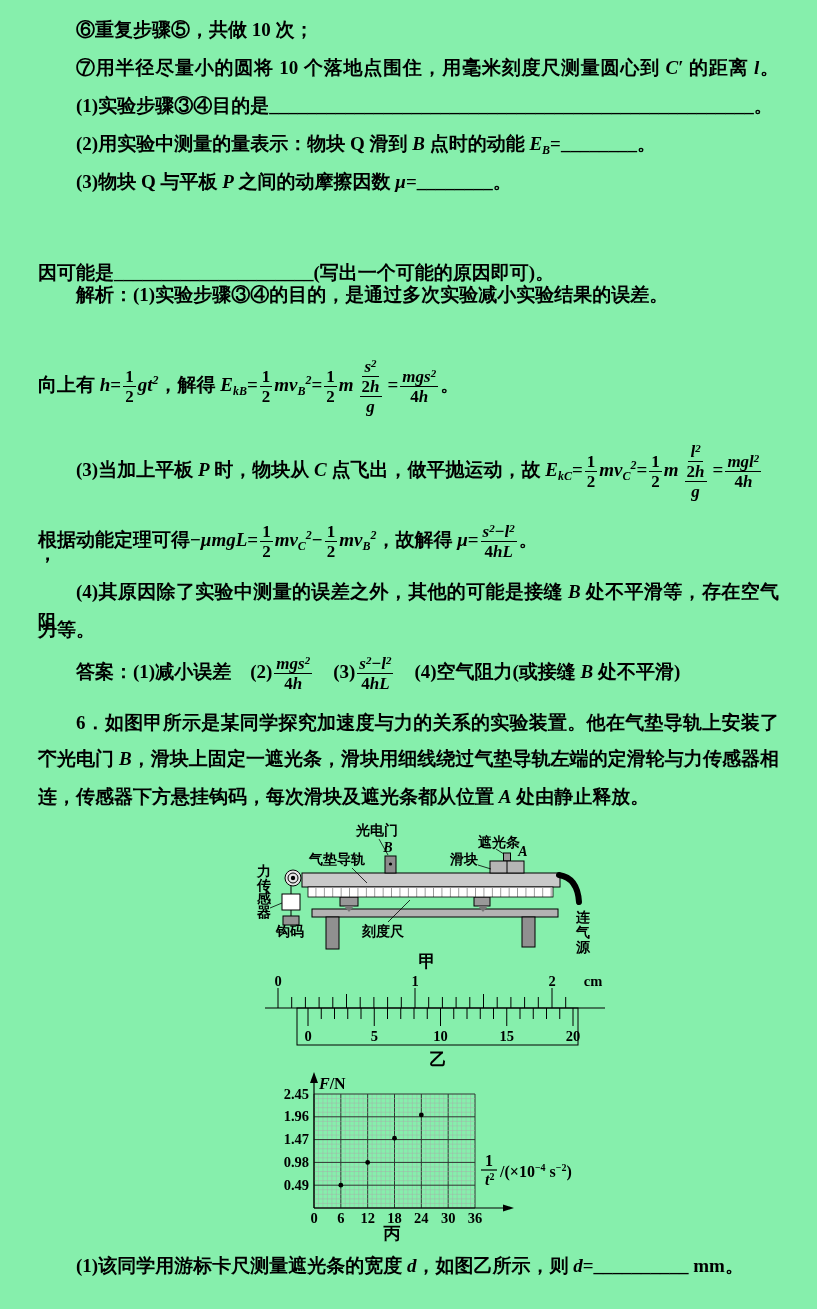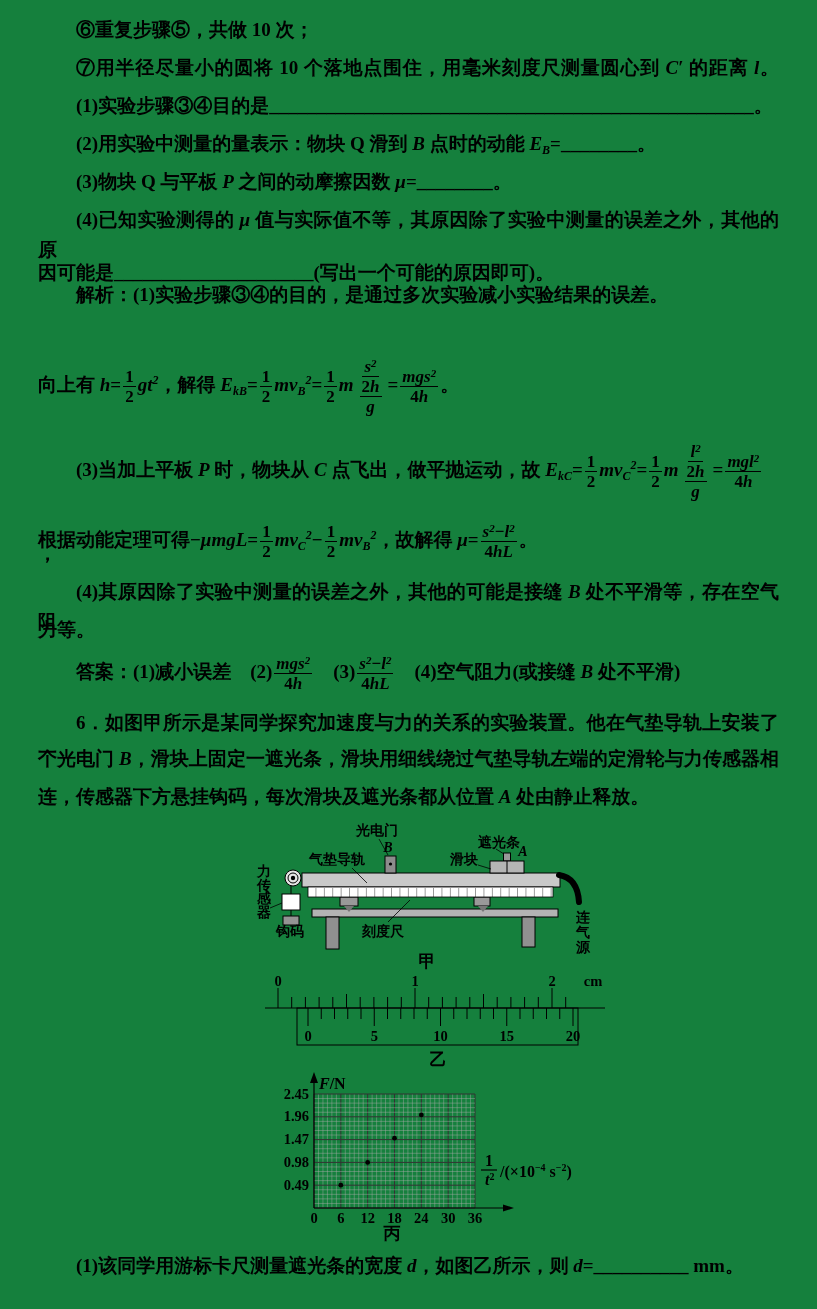--- a/index.html
+++ b/index.html
@@ -1,16 +1,16 @@
 <!DOCTYPE html>
 <html><head>
 <meta charset="utf-8">
 <style>
   html,body{margin:0;padding:0;background:#e8e8e8}
-  #page{position:relative;width:817px;height:1309px;background:#15803d;color:#000;
+  #page{position:relative;width:817px;height:1309px;background:#86efac;color:#000;
         font-family:"Liberation Serif","DejaVu Serif",serif;font-weight:600;overflow:hidden}
   .ln{position:absolute;left:38px;right:38px;font-size:19px;line-height:30px}
   .ind{text-indent:38px}
   .jt{text-align:justify;text-align-last:justify}
   i.v{font-family:"Liberation Serif","DejaVu Serif",serif;font-style:italic;font-weight:600}
   sub,sup{font-family:"Liberation Serif","DejaVu Serif",serif;font-style:italic;font-weight:600;line-height:0;font-size:12px}
   sub{vertical-align:-4px}
   sup{vertical-align:7px}
   .hd{font-weight:700}
   .bl{letter-spacing:0}
@@ -29,21 +29,20 @@
 </head>
 <body>
 
 <div id="page">
 
   <div class="ln ind" style="top:15px">⑥重复步骤⑤，共做 10 次；</div>
   <div class="ln ind jt" style="top:53px">⑦用半径尽量小的圆将 10 个落地点围住，用毫米刻度尺测量圆心到 <i class="v">C</i>′ 的距离 <i class="v">l</i>。</div>
   <div class="ln ind" style="top:91px">(1)实验步骤③④目的是<span class="bl">___________________________________________________</span>。</div>
   <div class="ln ind" style="top:129px">(2)用实验中测量的量表示：物块 Q 滑到 <i class="v">B</i> 点时的动能 <i class="v">E</i><sub>B</sub>=<span class="bl">________</span>。</div>
   <div class="ln ind" style="top:167px">(3)物块 Q 与平板 <i class="v">P</i> 之间的动摩擦因数 <i class="v">μ</i>=<span class="bl">________</span>。</div>
-  <div class="ln ind jt" style="top:205px">(4)已知实验测得的 <i class="v">μ</i> 值与实际值不等，其原因除了实验中测量的误差之外，其他的原</div>
   <div class="ln" style="top:258px">因可能是<span class="bl">_____________________</span>(写出一个可能的原因即可)。</div>
   <div class="ln ind" style="top:280px"><span class="hd">解析：</span>(1)实验步骤③④的目的，是通过多次实验减小实验结果的误差。</div>
   <div class="ln" style="top:343px;height:84px;line-height:84px">向上有 <i class="v">h</i>=<span class="fr">
         <span class="n">1</span>
         <span class="d">2</span>
       </span><i class="v">g</i><i class="v">t</i><sup>2</sup>，解得 <i class="v">E</i><sub>kB</sub>=<span class="fr">
         <span class="n">1</span>
         <span class="d">2</span>
       </span><i class="v">m</i><i class="v">v</i><sub>B</sub><sup>2</sup>=<span class="fr">
         <span class="n">1</span>

